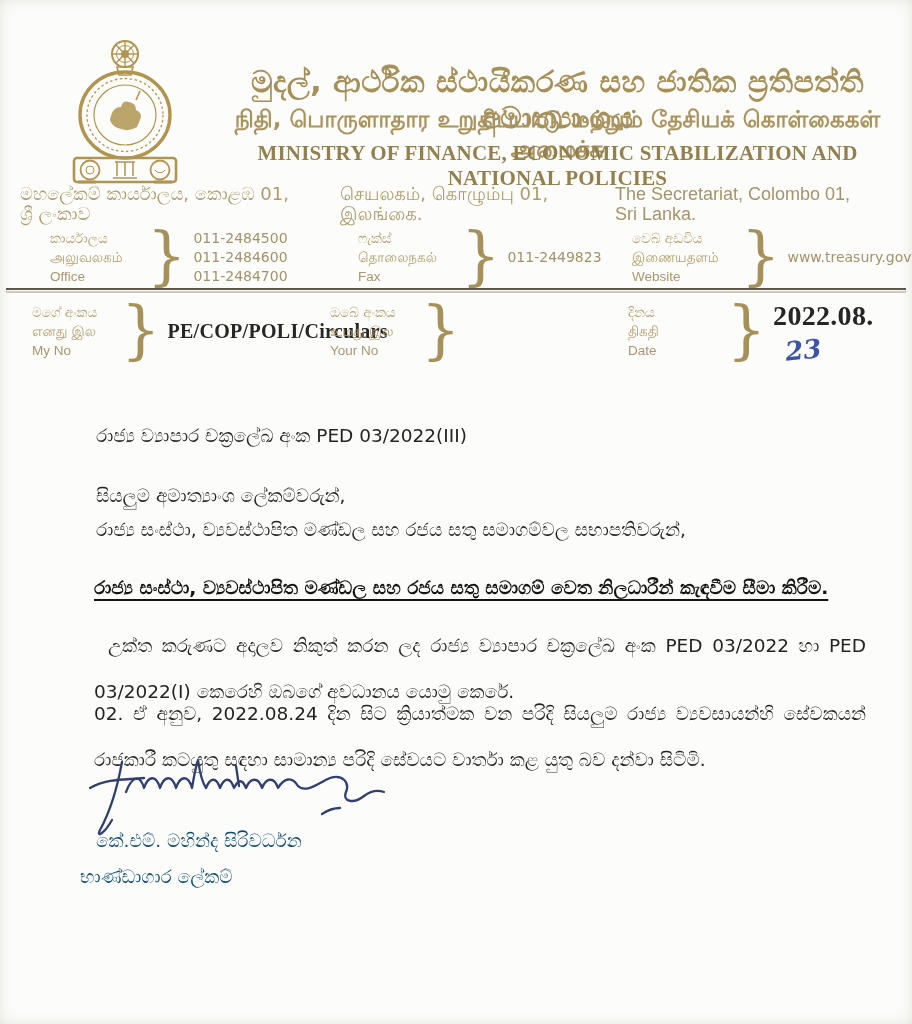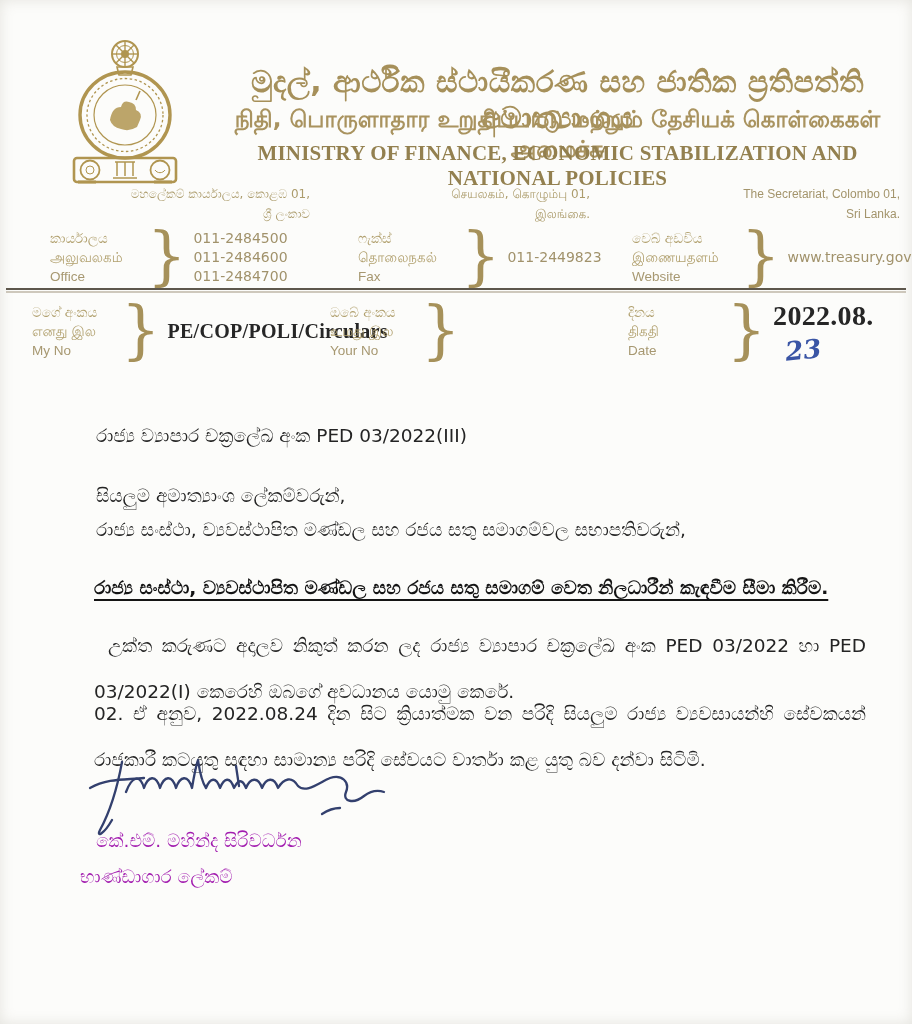--- a/index.html
+++ b/index.html
@@ -3,42 +3,42 @@
 <meta charset="utf-8">
 <style>
   html,body{margin:0;padding:0;background:#d9d9d9;}
   .page{position:relative;width:912px;height:1024px;background:#fcfcfa;overflow:hidden;
         font-family:"DejaVu Sans",sans-serif;box-shadow:inset 0 0 14px rgba(120,115,100,.18);}
   .abs{position:absolute;}
   
   .title-si{font-size:30px;color:#a6905a;font-weight:600;letter-spacing:.5px;}
   .title-ta{font-size:23px;color:#a9935f;font-weight:600;}
   .title-en{font-family:"Liberation Serif",serif;font-weight:700;font-size:21px;color:#93804f;letter-spacing:.2px;}
-  .addr{font-size:12px;line-height:20px;color:#ac9c6c;text-align:right;}
+  .addr{font-size:18px;line-height:20px;color:#ac9c6c;text-align:left;}
   .addr-en{font-family:"Liberation Sans",sans-serif;color:#a3946b;}
   .lblcol{display:flex;flex-direction:column;justify-content:center;}
   .lbl{font-size:13.5px;line-height:19px;color:#b1a06e;}
   .lbl-en{font-family:"Liberation Sans",sans-serif;color:#a79871;}
   .group{display:flex;align-items:center;gap:7px;}
   .brace{font-family:"DejaVu Serif",serif;color:#a6915a;line-height:1;user-select:none;}
   .brace3{font-size:62px;transform:scaleY(1.02);}
   .vals{font-size:14px;line-height:19px;color:#a1926b;}
   .val-solo{font-size:14px;color:#a1926b;}
   
   .rule{height:2px;background:#5d574c;box-shadow:0 3px 0 rgba(150,138,112,.45);}
   
   .refval{font-family:"Liberation Serif",serif;font-weight:700;font-size:20px;color:#262626;letter-spacing:.3px;}
   .hand{font-family:"DejaVu Serif",serif;font-style:italic;font-weight:700;font-size:26px;color:#3a55a5;
         display:inline-block;transform:rotate(-6deg) translateY(3px);margin-left:12px;}
   
   .body-line{font-size:18.5px;color:#242424;margin-top:19px;}
   .para{width:772px;text-align:justify;line-height:46px;}
   .subject{font-weight:700;color:#141414;text-decoration:underline;text-underline-offset:5px;
            text-decoration-thickness:1.5px;}
-  .sig-name{font-size:18.5px;color:#a21caf;}
+  .sig-name{font-size:18.5px;color:#0c4a6e;}
 </style>
 </head>
 <body>
 
 <div class="page">
 
   <svg class="abs" style="left:52px;top:36px;" width="146" height="154" viewBox="0 0 146 154">
     <g fill="none" stroke="#b09550" stroke-width="2">
 
       <circle cx="73" cy="18" r="13"></circle>

